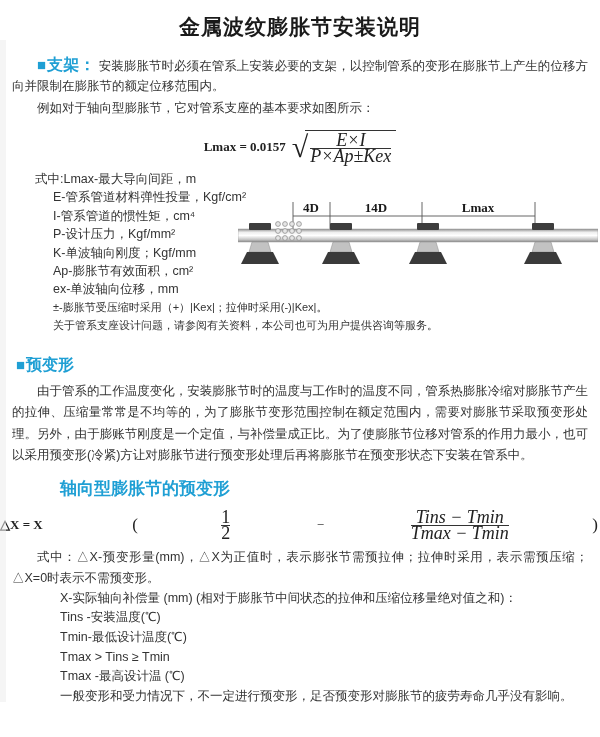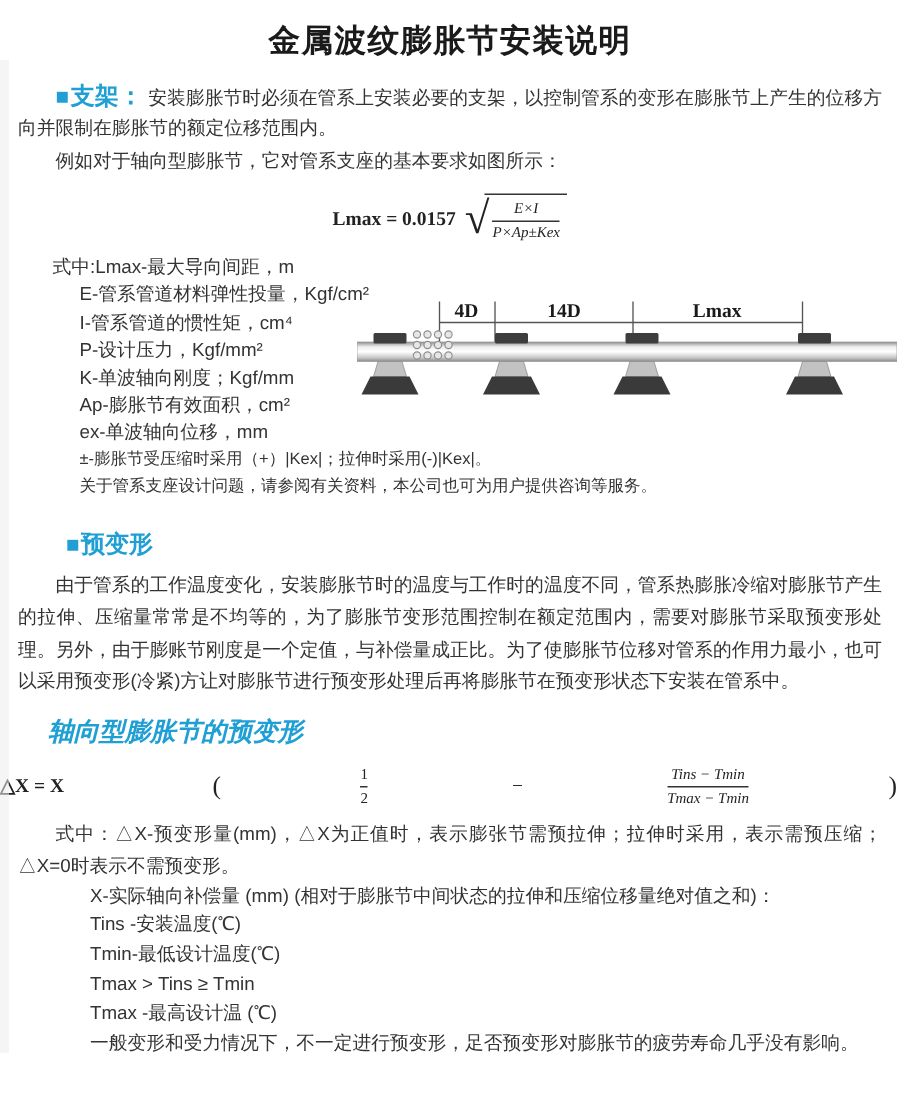--- a/index.html
+++ b/index.html
@@ -23,43 +23,43 @@
   .sec-head { color:var(--accent); font-weight:bold; font-size:16px; }
   .sq { color:var(--accent); font-size:15px; margin-right:1px; }
   .support-intro { margin-top:14px; }
   .example-line { margin-top:2px; }
 
   
   .formula-row { display:flex; justify-content:center; align-items:center;
     font-family:"Liberation Serif", serif; color:#222; font-size:13px; }
   .f-lhs { font-weight:bold; margin-right:6px; }
   .frac { display:inline-flex; flex-direction:column; text-align:center;
-    vertical-align:middle; font-size:10px; line-height:15px; }
+    vertical-align:middle; font-size:18px; line-height:15px; }
   .frac .den { border-top:1.2px solid #333; }
   .ital { font-style:italic; }
   .sqrt { display:inline-flex; align-items:flex-start; }
   .radical { font-size:30px; line-height:34px; font-weight:normal; margin-right:-3px; }
   .radicand { border-top:1.4px solid #333; padding:2px 5px 0; }
   .lmax-formula { margin:12px 0 4px; }
   .paren { font-size:17px; margin:0 2px; }
   .f-op { margin:0 5px; }
   .dx-formula { margin:10px 0 6px;justify-content:space-between; }
 
   
   .defs-wrap { position:relative; margin:6px 0 0 35px; height:128px; }
   .def-line { font-size:12.5px; line-height:18.4px; white-space:nowrap; }
   .def-line.sub { padding-left:18px; }
   .note-line { margin-left:53px; font-size:11px; line-height:18.4px; }
 
   .diagram { position:absolute; left:203px; top:26px; width:360px; height:100px; }
 
-  .preform-head { margin:13px 0 0 44px; }
+  .preform-head { margin:13px 0 0 16px; }
   .preform-para { margin-top:5px; line-height:21.5px; }
   .sub-head { color:var(--accent); font-size:17px; font-weight:bold; }
-  .axial-head { margin:10px 0 0 32px;font-style:italic; }
+  .axial-head { margin:10px 0 0 60px; }
   .lateral-head { margin:6px 0 0 28px; }
   .plain-line { margin-left:60px; font-size:12.5px; line-height:19.6px; }
   .explain-para { margin-top:2px; line-height:21px; }
 </style>
 </head>
 <body>
 
 <div class="page">
 
   <h1 class="title">金属波纹膨胀节安装说明</h1>

